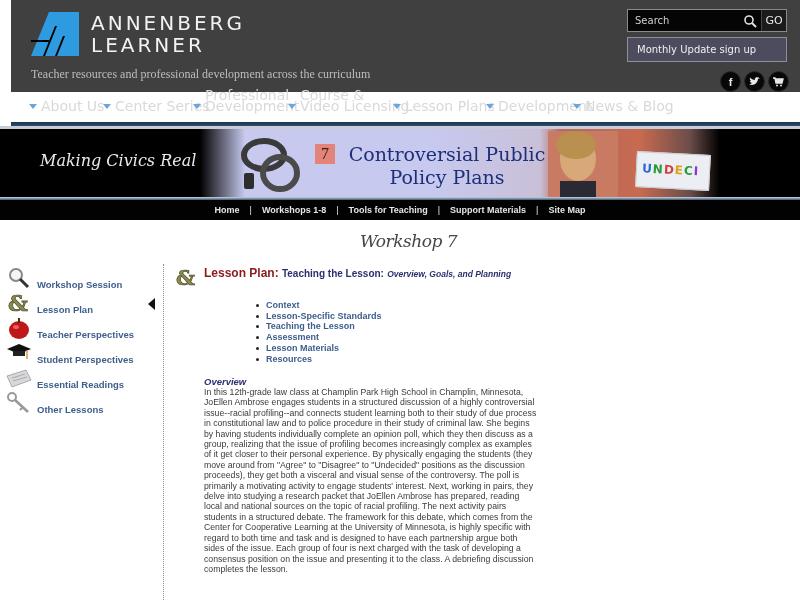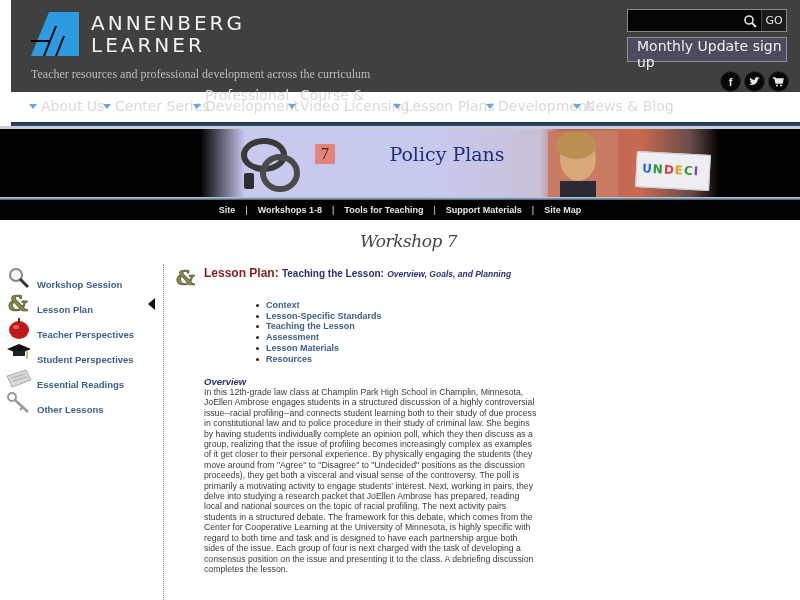--- a/index.html
+++ b/index.html
@@ -10,21 +10,21 @@
   .header { position: absolute; left: 11px; top: 0; width: 800px; height: 92px; background: #404040; }
   .logo { position: absolute; left: 18px; top: 10px; width: 54px; height: 48px; }
   .logo-text { position: absolute; left: 80px; top: 12px; color: #f2f2f2; font-family: "DejaVu Sans", sans-serif; font-size: 20px; letter-spacing: 3px; line-height: 22px; font-weight: normal; }
   .tagline { position: absolute; left: 20px; top: 67px; color: #bdbdbd; font-family: "Liberation Serif", serif; font-size: 12px; }
 
   .search-box { position: absolute; left: 616px; top: 9px; width: 160px; height: 23px; border: 1px solid #8a8a8a; background: #050505; }
   .search-input { position: absolute; left: 0; top: 0; width: 132px; height: 21px; background: transparent; border: none; color: #d6d6d6; font-size: 10px; padding-left: 7px; font-family: "DejaVu Sans", sans-serif; outline: none; }
   .search-input::placeholder { color: #cfcfcf; }
   .search-icon { position: absolute; left: 115px; top: 4px; width: 14px; height: 14px; }
   .go-btn { position: absolute; right: 0; top: 0; width: 25px; height: 21px; background: #1b1b1b; border: none; border-left: 1px solid #444; color: #e8e8e8; font-size: 11px; font-family: "DejaVu Sans", sans-serif; cursor: pointer; }
-  .monthly-btn { position: absolute; left: 616px; top: 37px; width: 160px; height: 25px; background: #4c4c5e; border: 1px solid #8e8e9a; color: #f0f0f0; font-size: 14px; font-family: "DejaVu Sans", sans-serif; text-align: left; padding-left: 9px; cursor: pointer; }
+  .monthly-btn { position: absolute; left: 616px; top: 37px; width: 160px; height: 25px; background: #4c4c5e; border: 1px solid #8e8e9a; color: #f0f0f0; font-size: 10px; font-family: "DejaVu Sans", sans-serif; text-align: left; padding-left: 9px; cursor: pointer; }
   .social { position: absolute; top: 71px; width: 21px; height: 21px; border-radius: 50%; border: 1px solid #2a2a2a; background: #080808; color: #e8e8e8; font-size: 11px; font-weight: bold; display: flex; align-items: center; justify-content: center; }
 
   .mainnav { position: absolute; left: 0; top: 88px; width: 800px; height: 34px; }
   .nav-item { position: absolute; color: #d9d9d9; font-family: "DejaVu Sans", sans-serif; font-size: 14px; line-height: 11px; display: flex; align-items: flex-end; cursor: pointer; }
   .nav-item .tri { display: inline-block; width: 0; height: 0; border-left: 4px solid transparent; border-right: 4px solid transparent; border-top: 5px solid #6aa6dc; margin-right: 4px; margin-bottom: 3px; }
   .nav-item .lbl { white-space: pre-line; }
 
   .header-stripe { position: absolute; left: 0; top: 122px; width: 800px; height: 4px; background: linear-gradient(#1b3550, #2d4d6d); }
   .header-stripe2 { position: absolute; left: 0; top: 126px; width: 800px; height: 3px; background: #c8ccd6; }
 
@@ -76,20 +76,21 @@
     <polygon points="26,46 34,26 36,26 28,46" fill="#030303"></polygon>
     <rect x="2" y="30" width="18" height="2" fill="#030303"></rect>
   </svg>
   <div class="logo-text">
     <div>ANNENBERG</div>
     <div>LEARNER</div>
   </div>
   <div class="tagline">Teacher resources and professional development across the curriculum</div>
 
   <div class="search-box">
+    <input class="search-input" type="text" placeholder="Search" style="">
     <svg class="search-icon" viewBox="0 0 14 14">
       <circle cx="6" cy="6" r="4" stroke="#e0e0e0" stroke-width="1.6" fill="none"></circle>
       <line x1="9" y1="9" x2="13" y2="13" stroke="#e0e0e0" stroke-width="2"></line>
     </svg>
     <button class="go-btn">GO</button>
   </div>
   <button class="monthly-btn">Monthly Update sign up</button>
 
   <div class="social" style="left:709px;">f</div>
   <div class="social" style="left:733px;">
@@ -135,43 +136,45 @@
     <div class="nav-item" style="left:562px; top:13px;">
       <span class="tri"></span>
       <span class="lbl">News &amp; Blog</span>
     </div>
   </div>
   <div class="header-stripe"></div>
 </div>
 <div class="header-stripe2"></div>
 
 <div class="banner">
+  <div class="banner-left-title">Making Civics Real</div>
   <svg class="cuffs" viewBox="0 0 72 62">
     <ellipse cx="28" cy="22" rx="20" ry="14" stroke="#3a3a3a" stroke-width="6" fill="none"></ellipse>
     <ellipse cx="44" cy="40" rx="17" ry="16" stroke="#4a4a4a" stroke-width="6" fill="none"></ellipse>
     <rect x="8" y="40" width="10" height="16" rx="2" fill="#2e2e2e"></rect>
   </svg>
   <div class="badge-7">7</div>
   <div class="banner-title">
+    <div>Controversial Public</div>
     <div>Policy Plans</div>
   </div>
   <svg class="teacher-photo" viewBox="0 0 70 66">
     <rect x="0" y="0" width="70" height="66" fill="#c97a62"></rect>
     <ellipse cx="30" cy="28" rx="18" ry="22" fill="#d8a878"></ellipse>
     <ellipse cx="28" cy="14" rx="20" ry="14" fill="#b99050"></ellipse>
     <rect x="12" y="50" width="36" height="16" fill="#2a2a35"></rect>
   </svg>
   <div class="undecided-sign">
     <span style="color:#2a6ad0">U</span><span style="color:#2a9a3a">N</span><span style="color:#d04040">D</span><span style="color:#e0a020">E</span><span style="color:#2a9a3a">C</span><span style="color:#8a3ac0">I</span>
   </div>
 </div>
 <div class="banner-bottom"></div>
 
 <div class="subnav">
-  <a>Site</a>
+  <a>Home</a>
   <span class="sep">|</span>
   <a>Workshops 1-8</a>
   <span class="sep">|</span>
   <a>Tools for Teaching</a>
   <span class="sep">|</span>
   <a>Support Materials</a>
   <span class="sep">|</span>
   <a>Site Map</a>
 </div>
 

